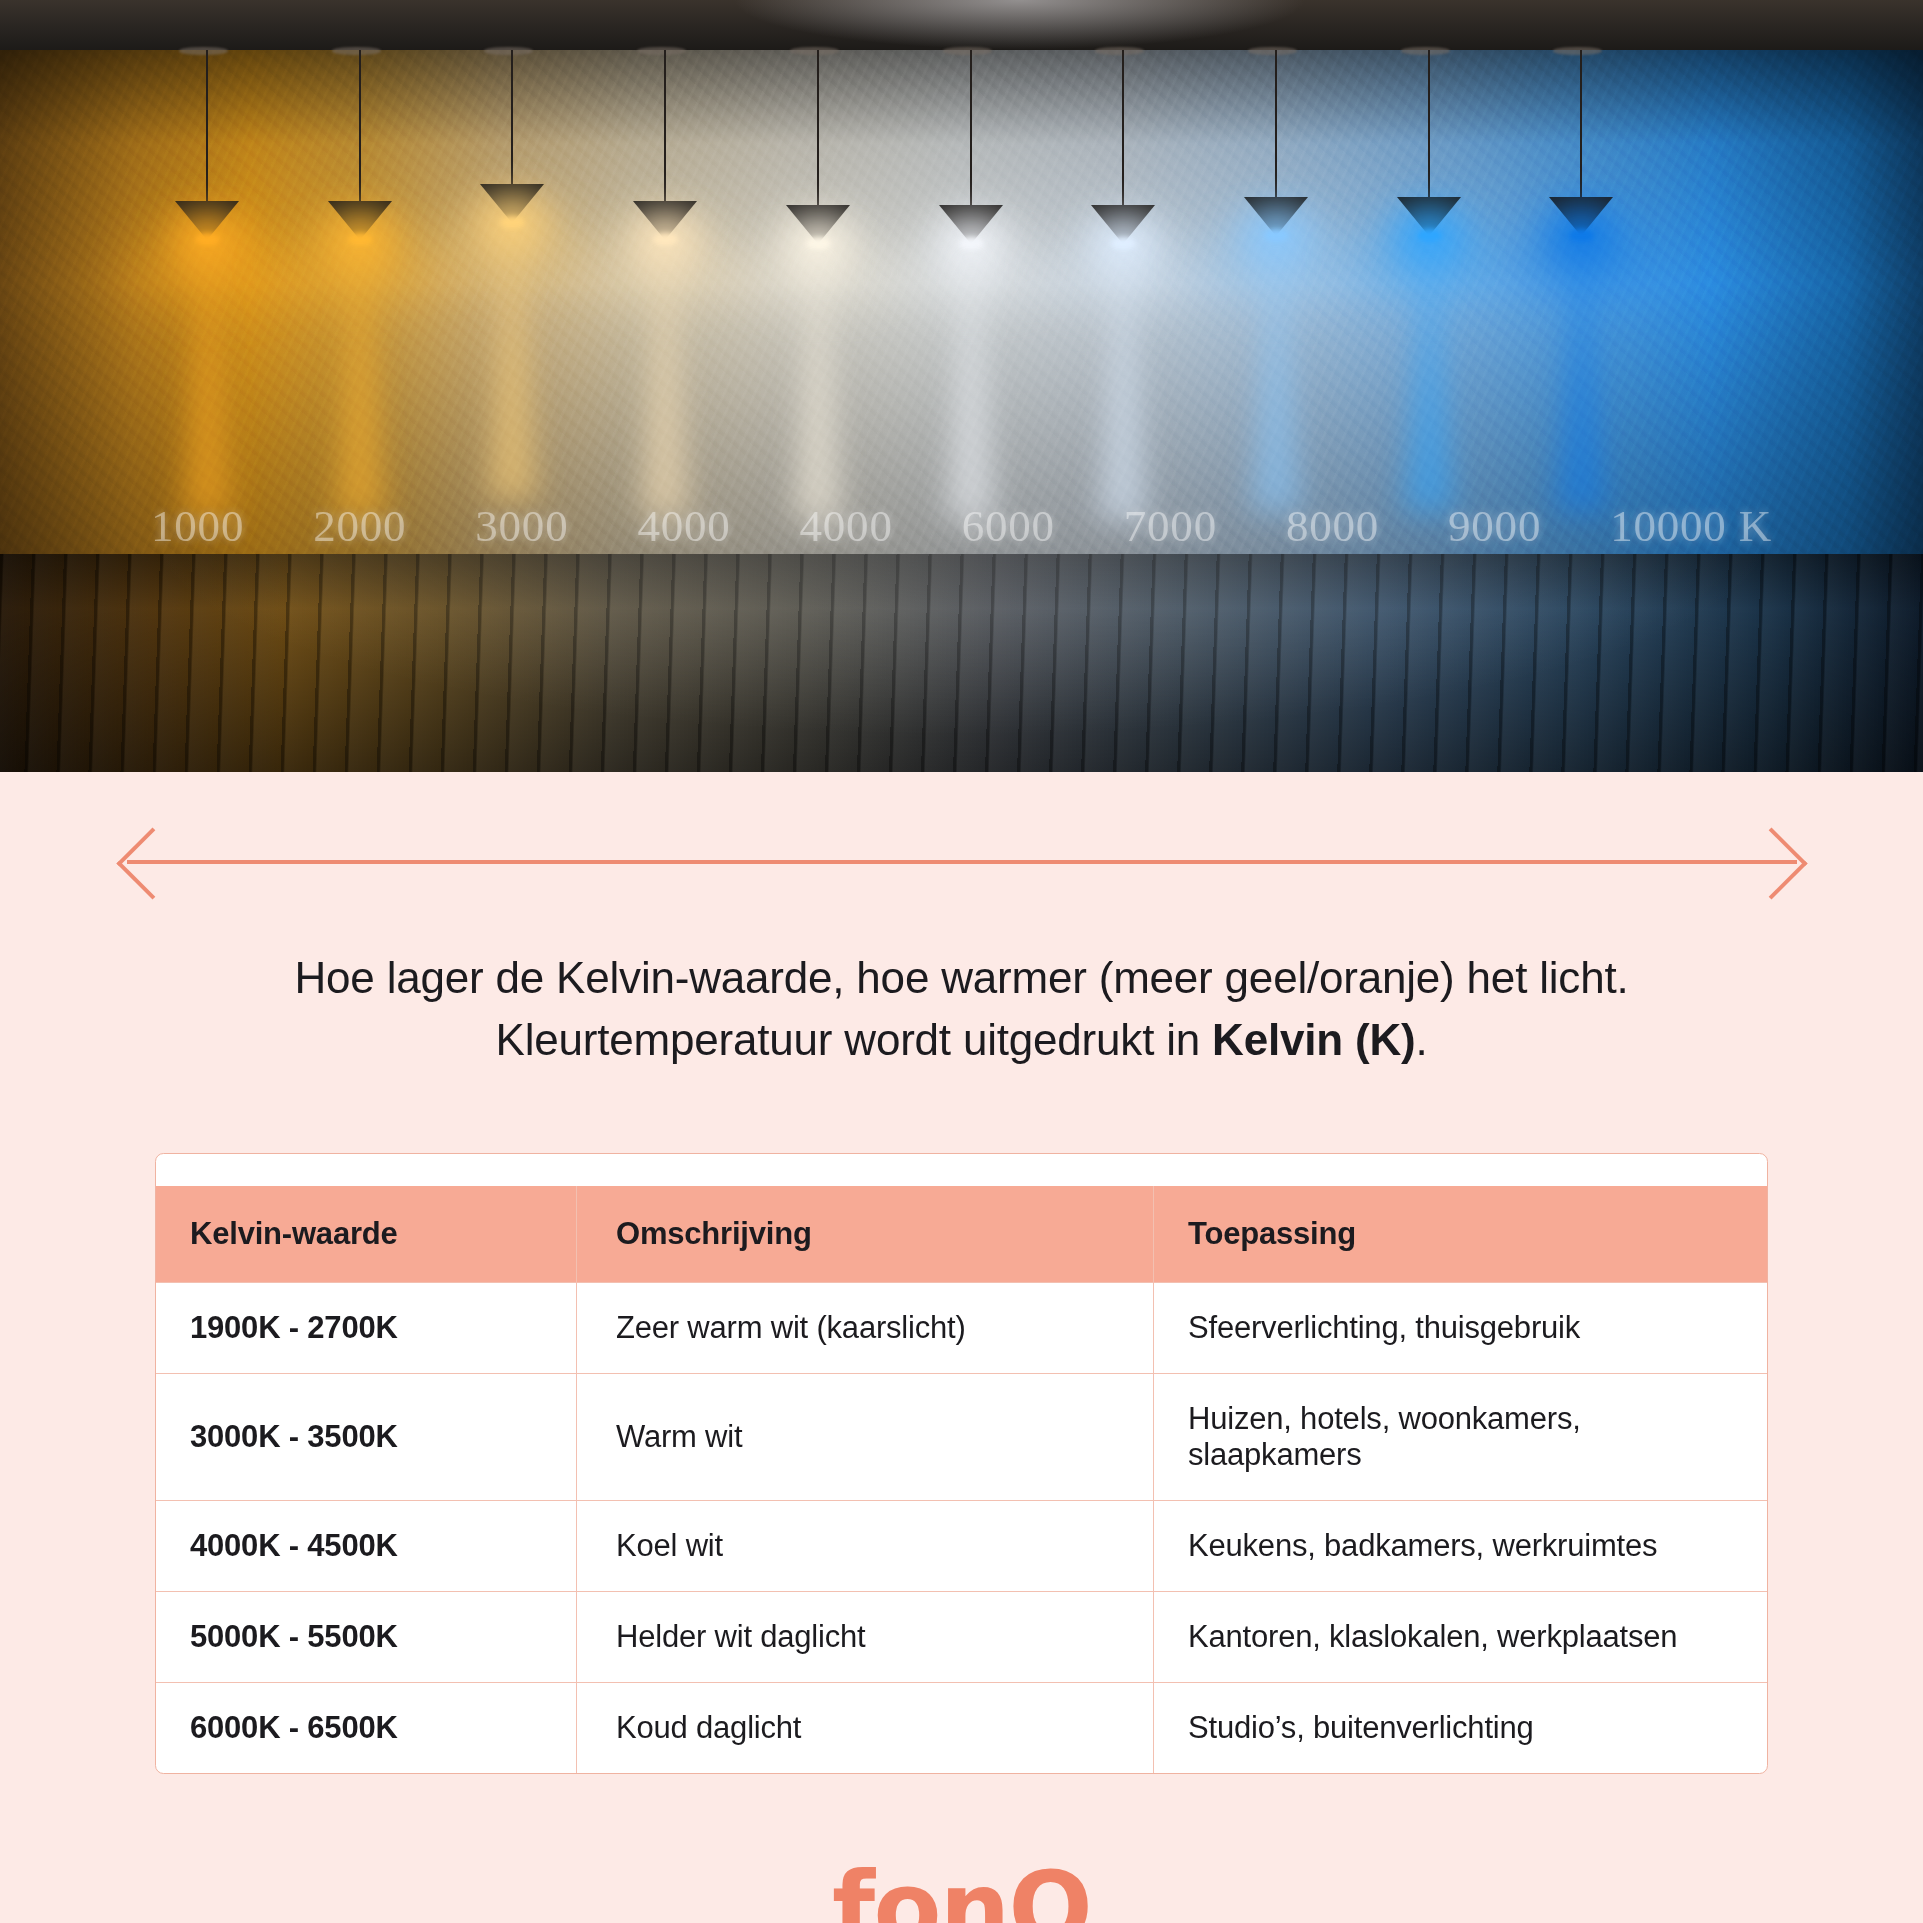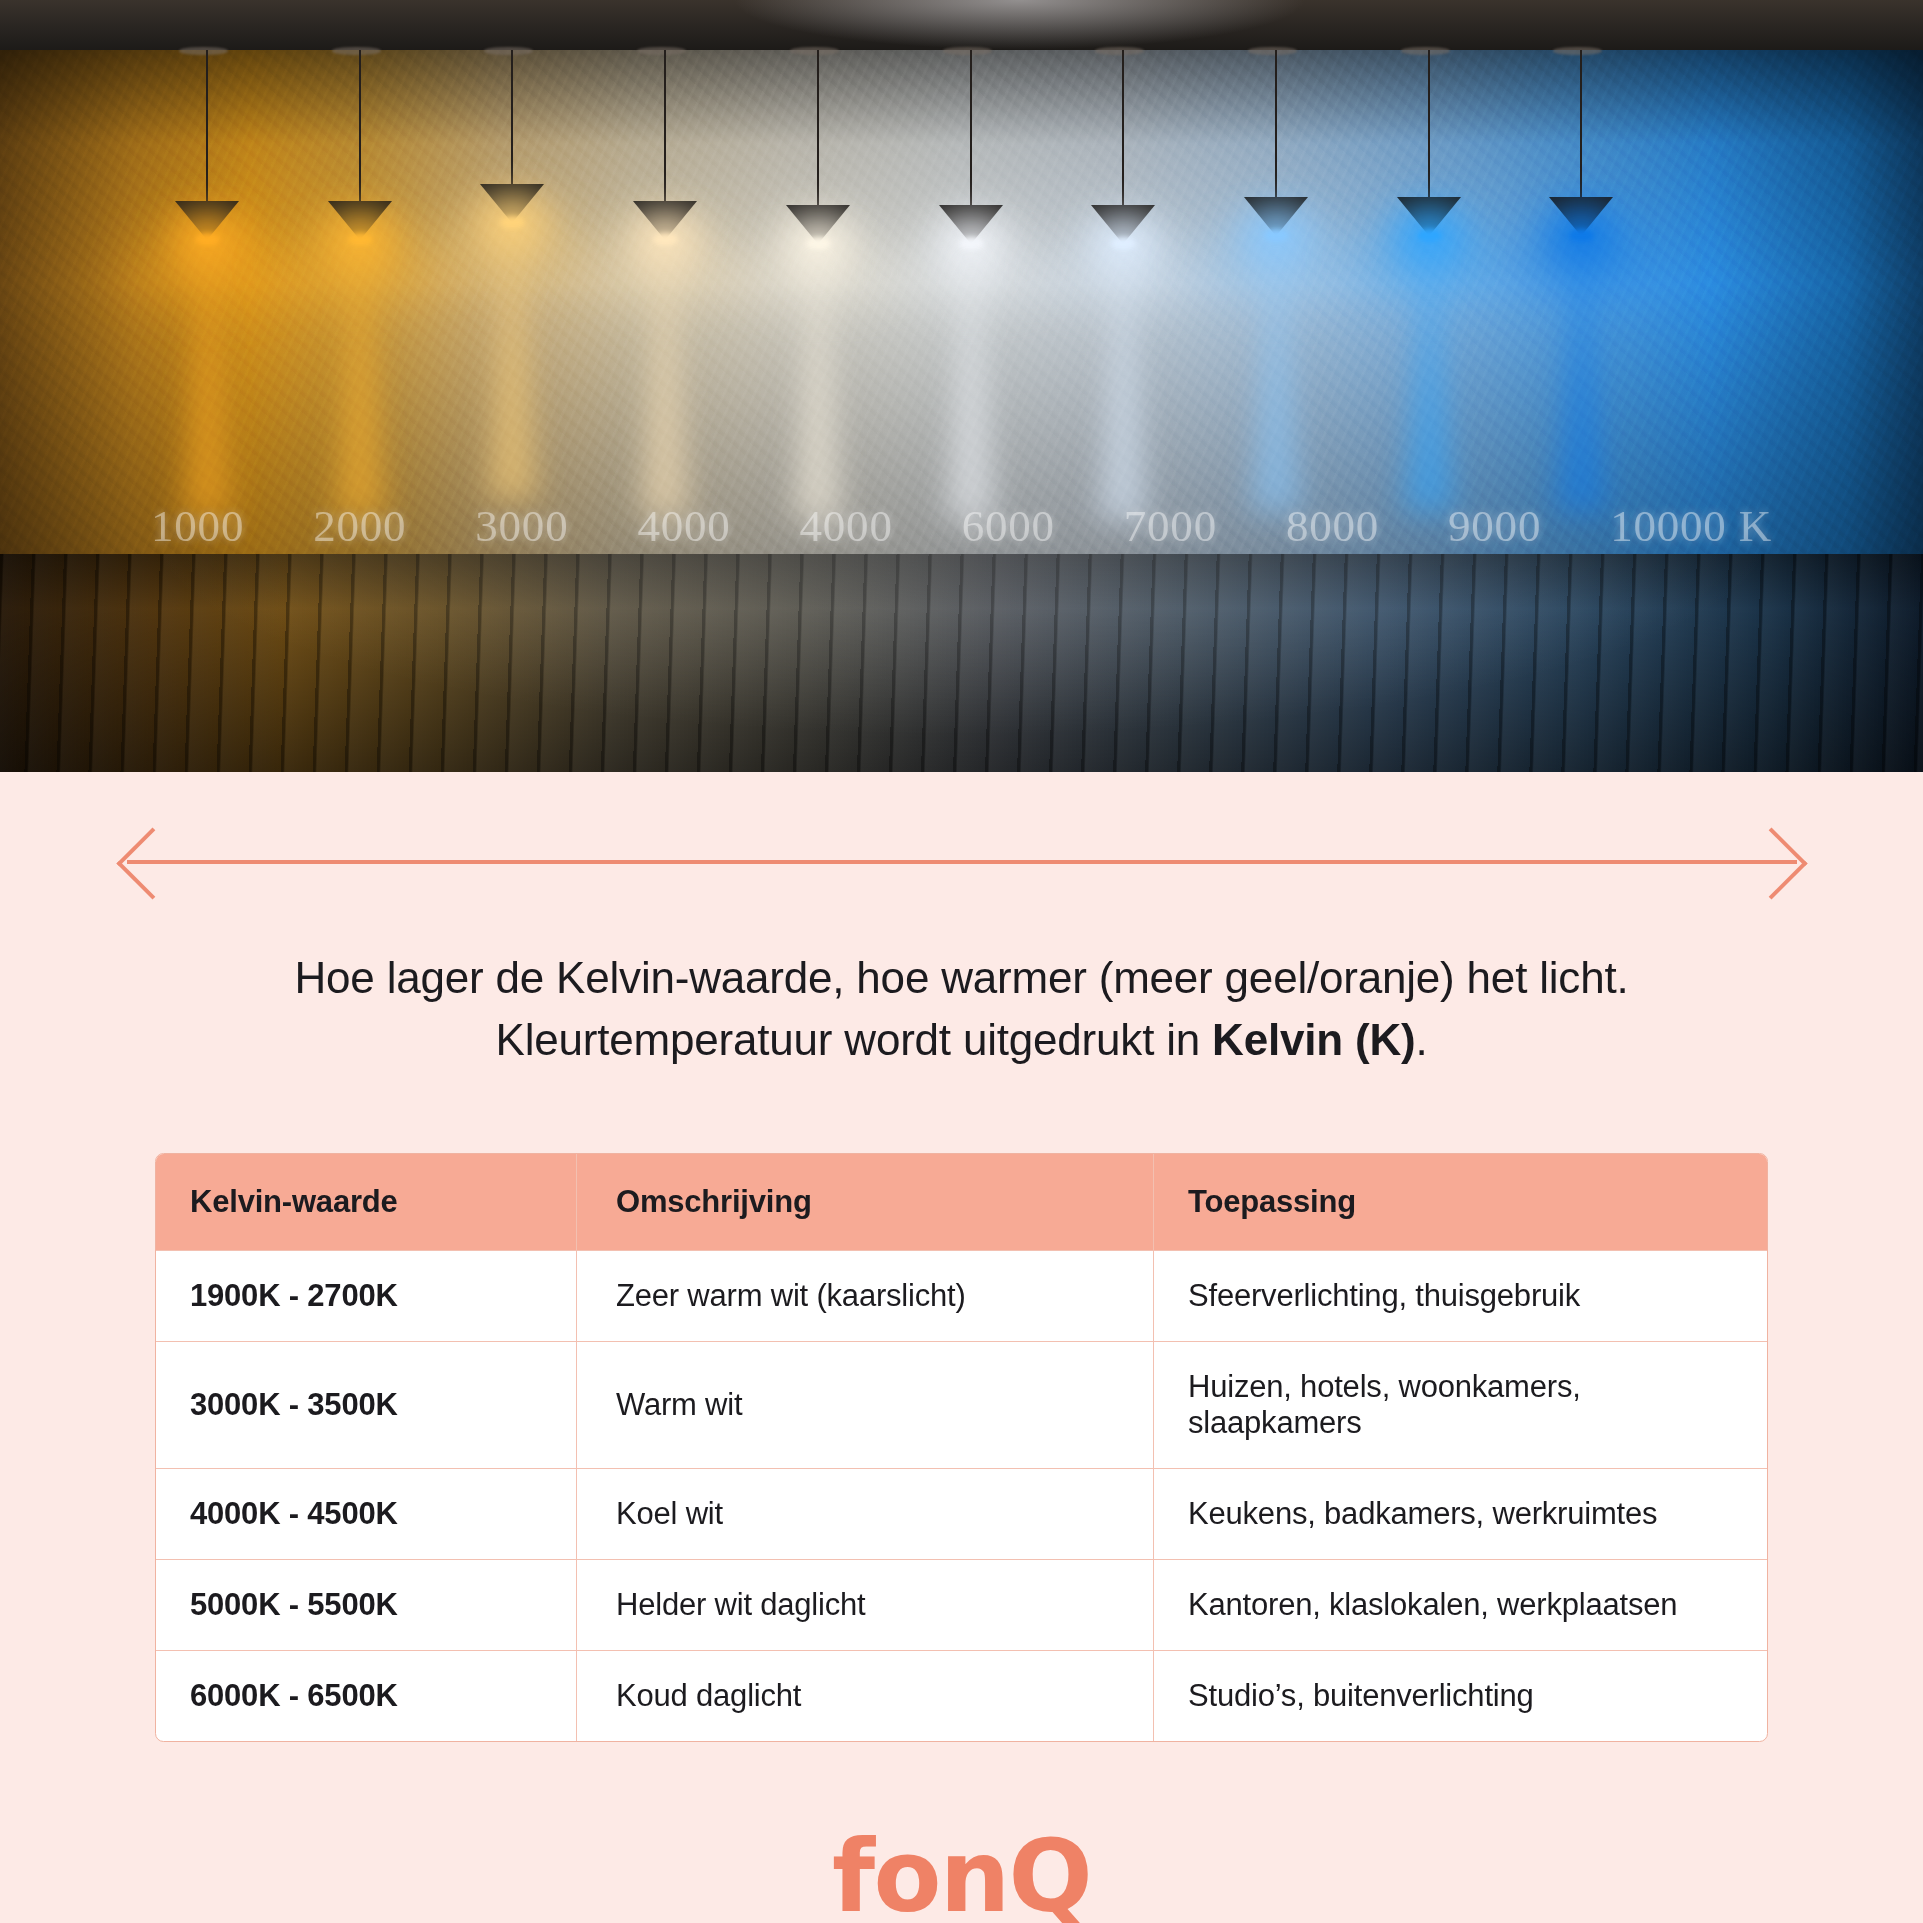--- a/index.html
+++ b/index.html
@@ -232,20 +232,21 @@
     width: 1611px;
     border: 1.7px solid #f0b3a1;
     border-radius: 8.4px;
     overflow: hidden;
     background: #ffffff;
   }
   table {
     width: 100%;
     border-collapse: collapse;
     table-layout: fixed;
+    margin-top: 32px;
   }
   thead th {
     background: #f7aa95;
     color: #1c1b1f;
     text-align: left;
     font-size: 31px;
     font-weight: 700;
     padding: 30px 34px;
     letter-spacing: -0.2px;
   }

